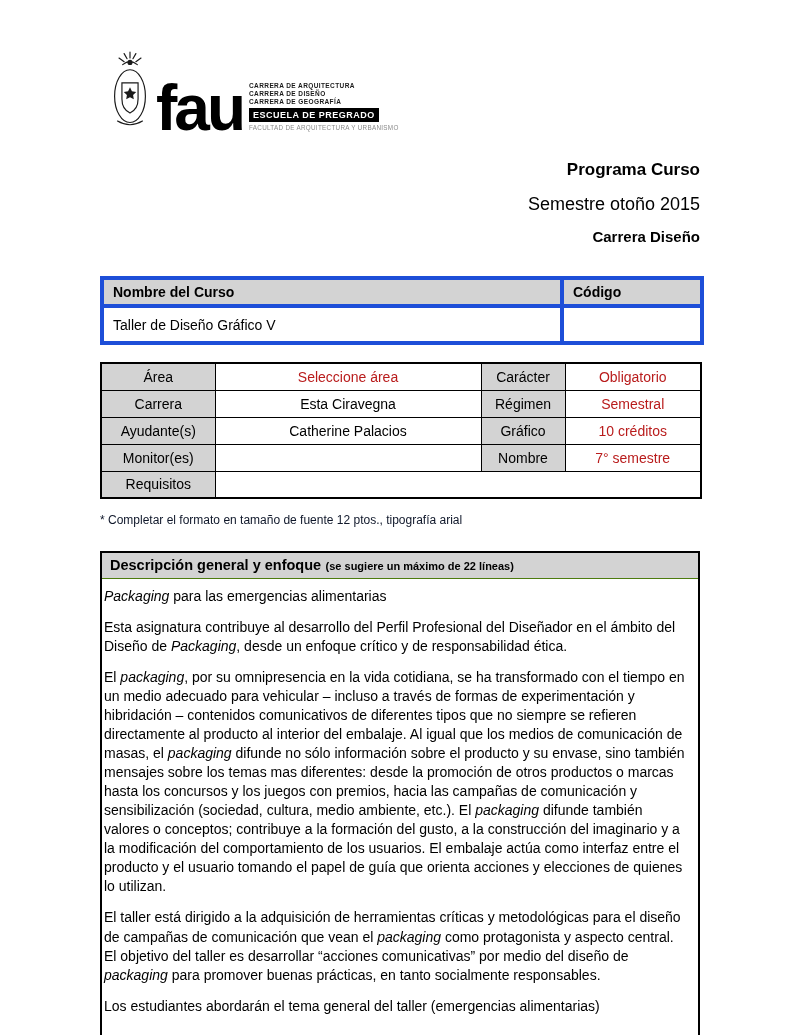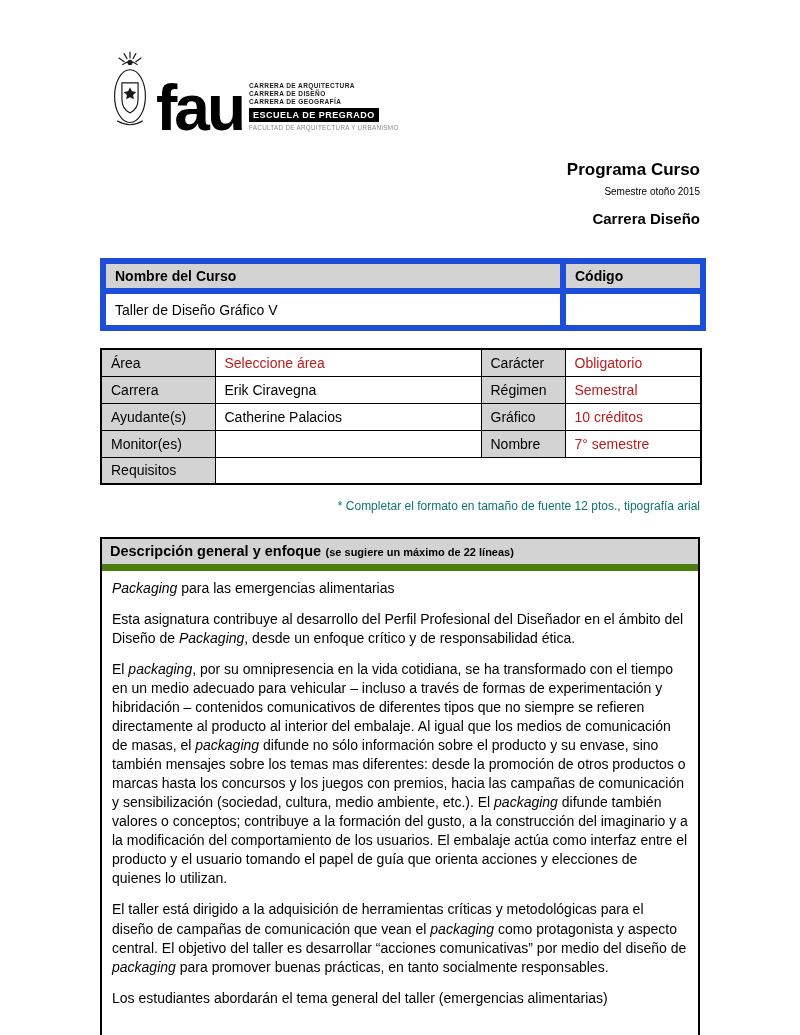--- a/index.html
+++ b/index.html
@@ -15,43 +15,43 @@
   .crest { width:44px; height:86px; flex:0 0 auto; }
   .fau-wordmark { font-size:64px; font-weight:bold; line-height:0.74; letter-spacing:-3px; margin:0 6px 2px 4px; }
   .logo-text-stack { display:flex; flex-direction:column; justify-content:flex-end; padding-bottom:3px; }
   .career-line { font-size:6.5px; letter-spacing:0.4px; line-height:8px; color:#1a1a1a; font-weight:bold; }
   .school-bar { display:inline-block; background:#000; color:#fff; font-size:9px; font-weight:bold; letter-spacing:0.5px; padding:2px 4px; margin-top:2px; align-self:flex-start; }
   .faculty-line { font-size:6.3px; letter-spacing:0.3px; color:#8a8a8a; margin-top:2px; }
 
   
   .header-right { text-align:right; margin-top:26px; }
   .header-title { font-size:17px; font-weight:bold; }
-  .header-sem { font-size:10px; margin-top:6px; }
+  .header-sem { font-size:18px; margin-top:14px; }
   .header-career { font-size:15px; font-weight:bold; margin-top:13px; }
 
   
   table { width:100%; border-collapse:collapse; table-layout:fixed; }
   .course-table { margin-top:31px; border:2px solid #000; }
-  .course-table th, .course-table td { border:6px solid #1d4ed8; font-size:14px; text-align:left; padding:4px 9px; }
+  .course-table th, .course-table td { border:4px solid #1d4ed8; font-size:14px; text-align:left; padding:4px 9px; }
   .course-table th { background:#d3d3d3; height:25px; font-weight:bold; }
   .course-table td { height:37px; }
 
   .info-table { margin-top:17px; border:2px solid #000; }
-  .info-table td { border:1px solid #000; font-size:14px; padding:3px 9px; height:27px; vertical-align:middle; }
+  .info-table td { border:1px solid #000; font-size:14px; padding:3px 9px; height:27px; vertical-align:middle;text-align:center; }
   .label-cell { background:#d3d3d3; }
   .placeholder { color:#b91c1c; }
 
-  .footnote { font-size:12px; color:#0f766e; margin-top:14px;text-align:right; }
+  .footnote { font-size:12px; color:#0f172a; margin-top:14px; }
 
   
   .desc-box { margin-top:24px; border:2px solid #000; height:620px; overflow:hidden; }
-  .desc-header { background:#d3d3d3; border-bottom:7px solid #4d7c0f; padding:3px 8px 4px; }
+  .desc-header { background:#d3d3d3; border-bottom:1px solid #4d7c0f; padding:3px 8px 4px; }
   .desc-title { font-weight:bold; font-size:14.5px; }
   .desc-note { font-weight:bold; font-size:11px; }
-  .desc-body { padding:8px 10px 0 10px; font-size:14px; line-height:1.36; }
+  .desc-body { padding:8px 10px 0 2px; font-size:14px; line-height:1.36; }
   .desc-body p { margin:0 0 12px 0; }
   .desc-body em { font-style:italic; }
 </style>
 </head>
 <body>
 
 <div class="page">
 
   <div class="logo-row">
     <svg class="crest" viewBox="0 0 60 110" aria-hidden="true">
@@ -107,21 +107,21 @@
       </colgroup>
     <tbody>
         <tr>
       <td class="label-cell">Área</td>
       <td class="placeholder">Seleccione área</td>
       <td class="label-cell">Carácter</td>
       <td class="placeholder">Obligatorio</td>
     </tr>
     <tr>
       <td class="label-cell">Carrera</td>
-      <td>Erik Ciravegna</td>
+      <td>Esta Ciravegna</td>
       <td class="label-cell">Régimen</td>
       <td class="placeholder">Semestral</td>
     </tr>
     <tr>
       <td class="label-cell">Ayudante(s)</td>
       <td>Catherine Palacios</td>
       <td class="label-cell">Gráfico</td>
       <td class="placeholder">10 créditos</td>
     </tr>
     <tr>

